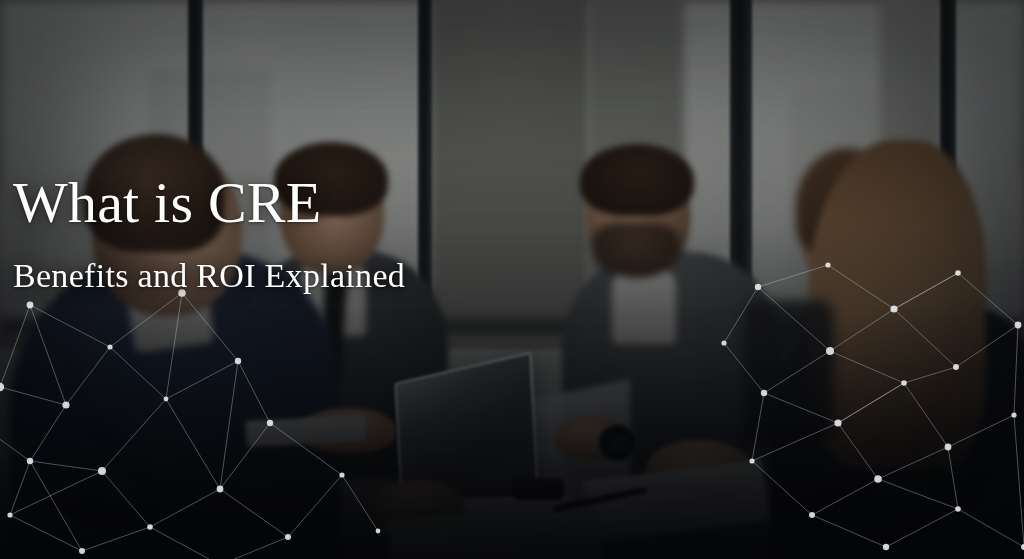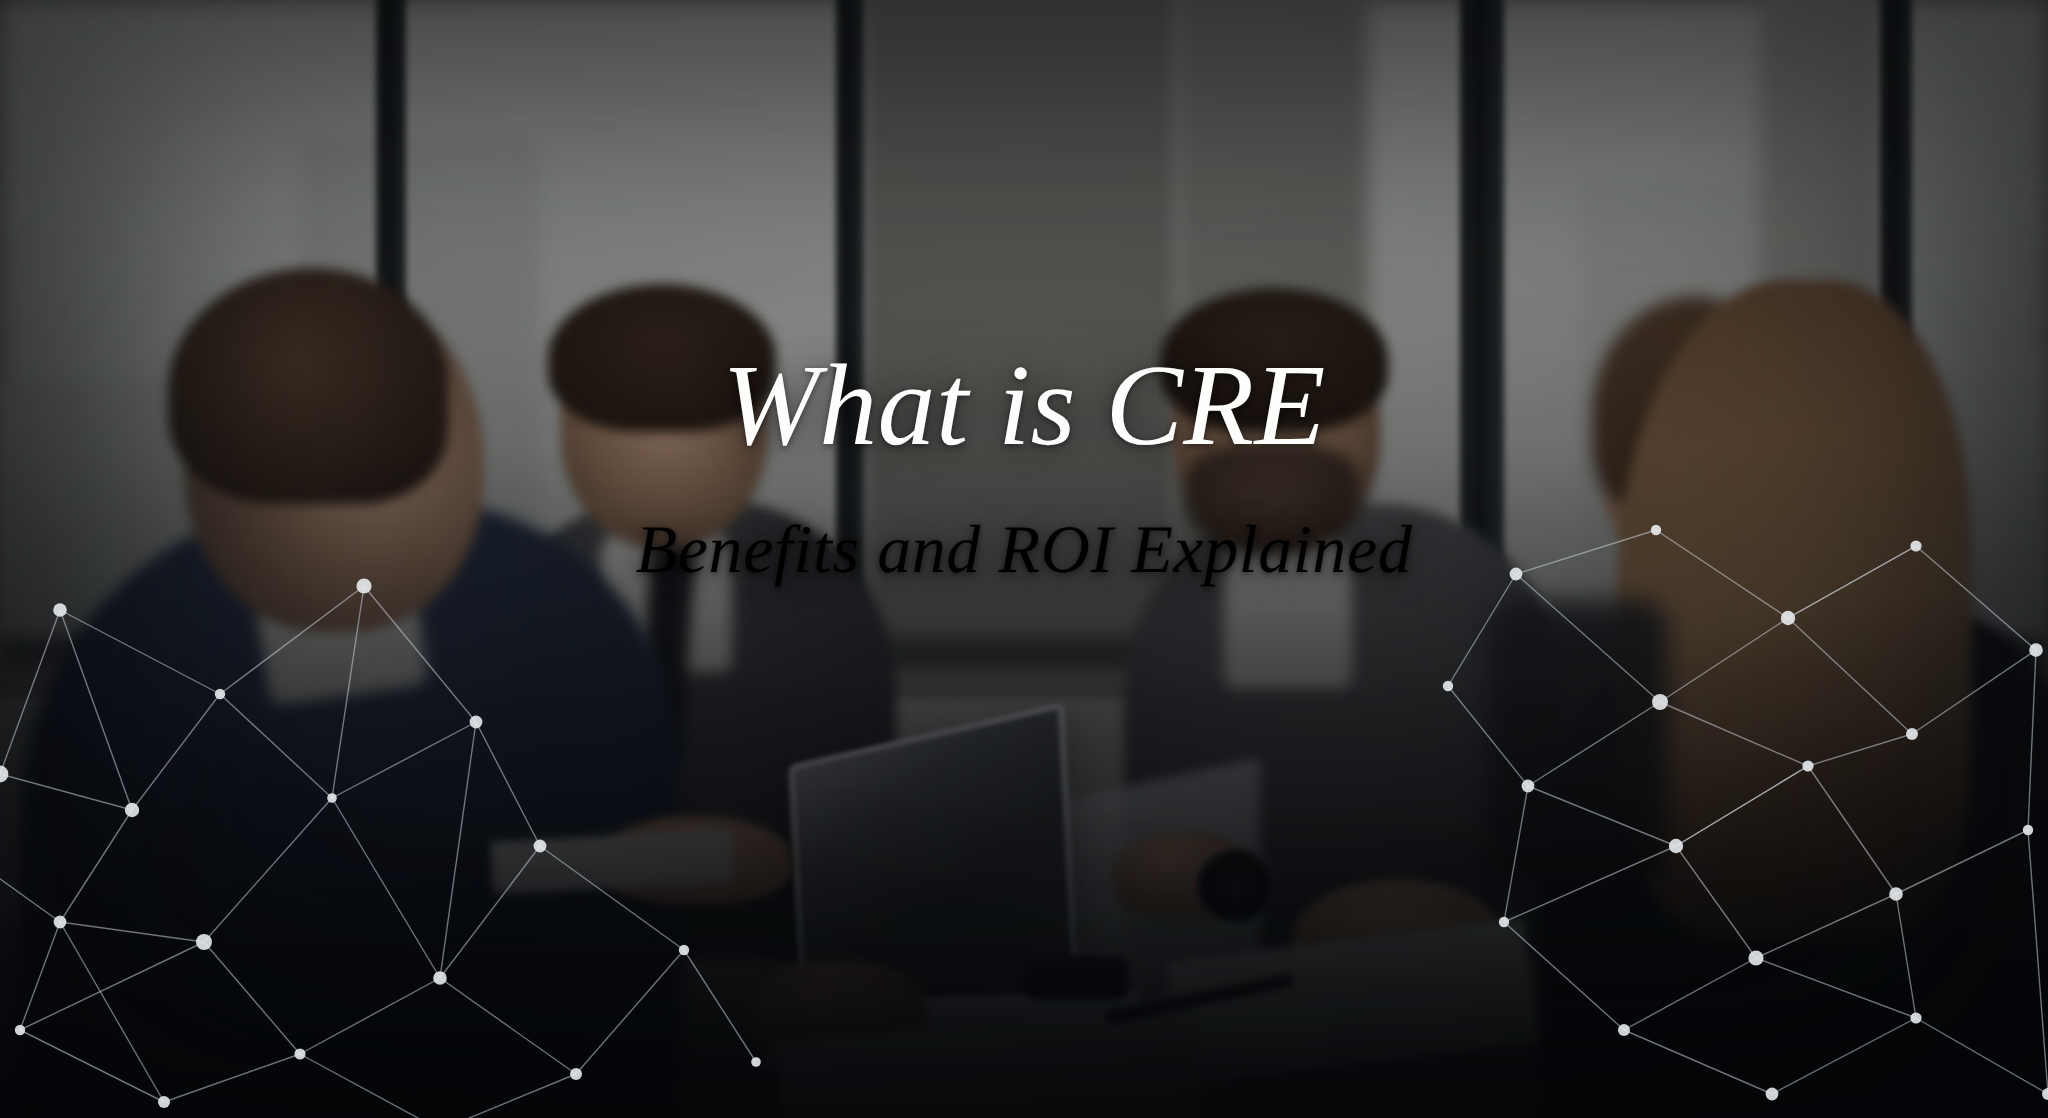--- a/index.html
+++ b/index.html
@@ -202,37 +202,37 @@
     box-shadow:inset 0 0 160px 60px rgba(5,7,10,.62);
   }
   .tint{
     position:absolute;inset:0;pointer-events:none;
     background:linear-gradient(180deg, rgba(20,24,30,.10), rgba(14,17,22,.34));
     mix-blend-mode:multiply;
   }
 
   
   .text-wrap{
-    position:absolute;left:0;right:0;top:166px;
-    text-align:center;z-index:40;font-style:italic;
+    position:absolute;left:13px;right:0;top:166px;
+    text-align:left;z-index:40;
   }
   .title-line{
     display:block;
     color:#fdfdfb;
     font-family:"Liberation Serif",serif;
     font-weight:400;
     font-size:58px;
     line-height:73px;
     letter-spacing:.2px;
     text-shadow:0 2px 16px rgba(0,0,0,.55), 0 1px 3px rgba(0,0,0,.45);
   }
   .subtitle{
     display:block;
     margin-top:16px;
-    color:#000000;
+    color:#ffffff;
     font-family:"Liberation Serif",serif;
     font-weight:400;
     font-size:34px;
     line-height:42px;
     letter-spacing:.3px;
     text-shadow:0 2px 14px rgba(0,0,0,.6), 0 1px 3px rgba(0,0,0,.5);
   }
 
   
   .net{position:absolute;z-index:30;pointer-events:none;}

